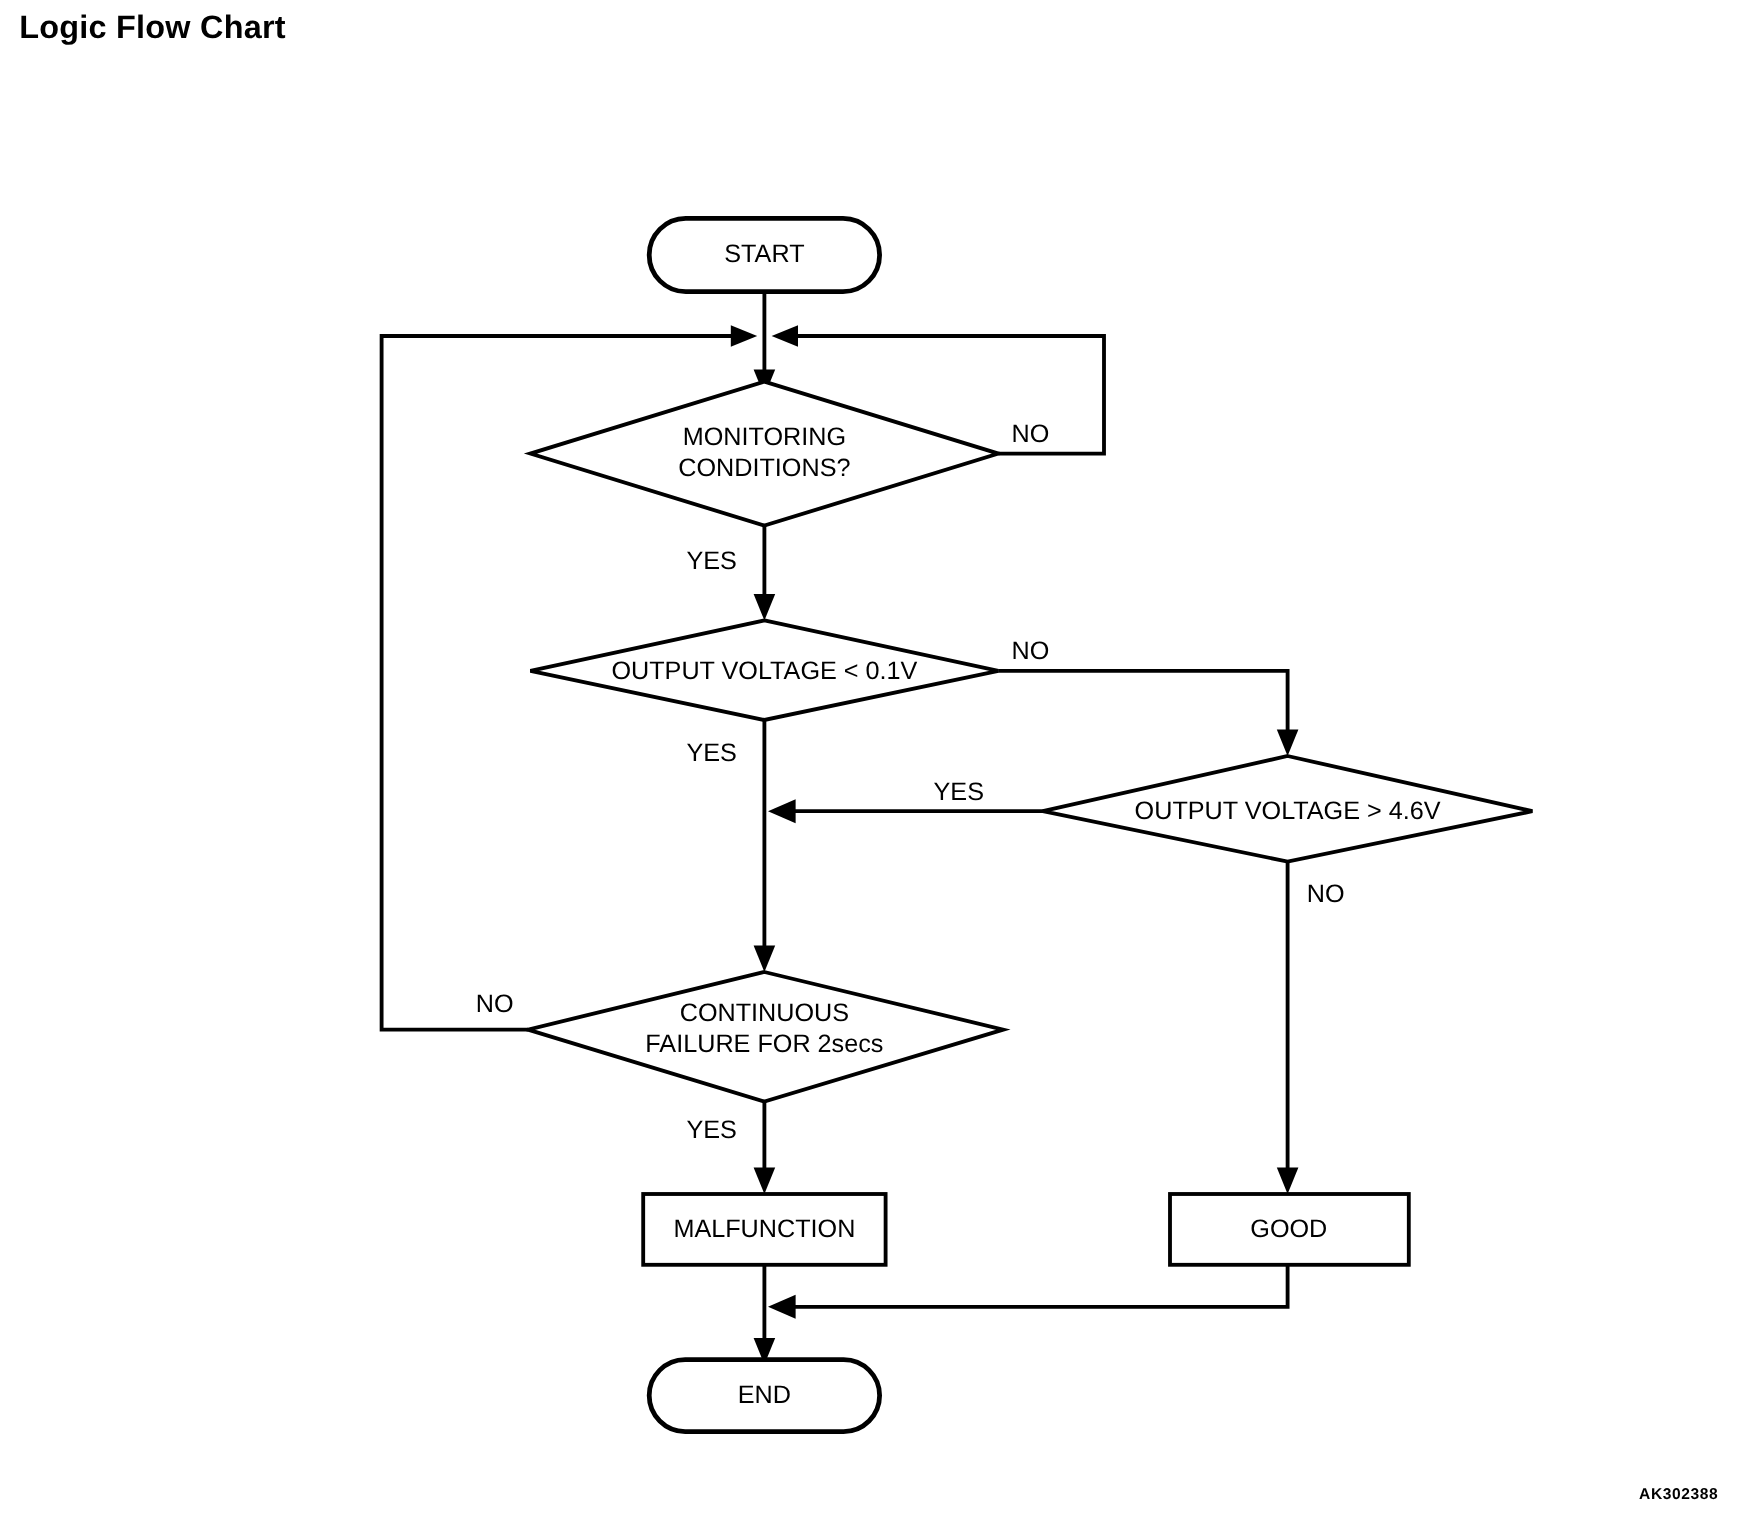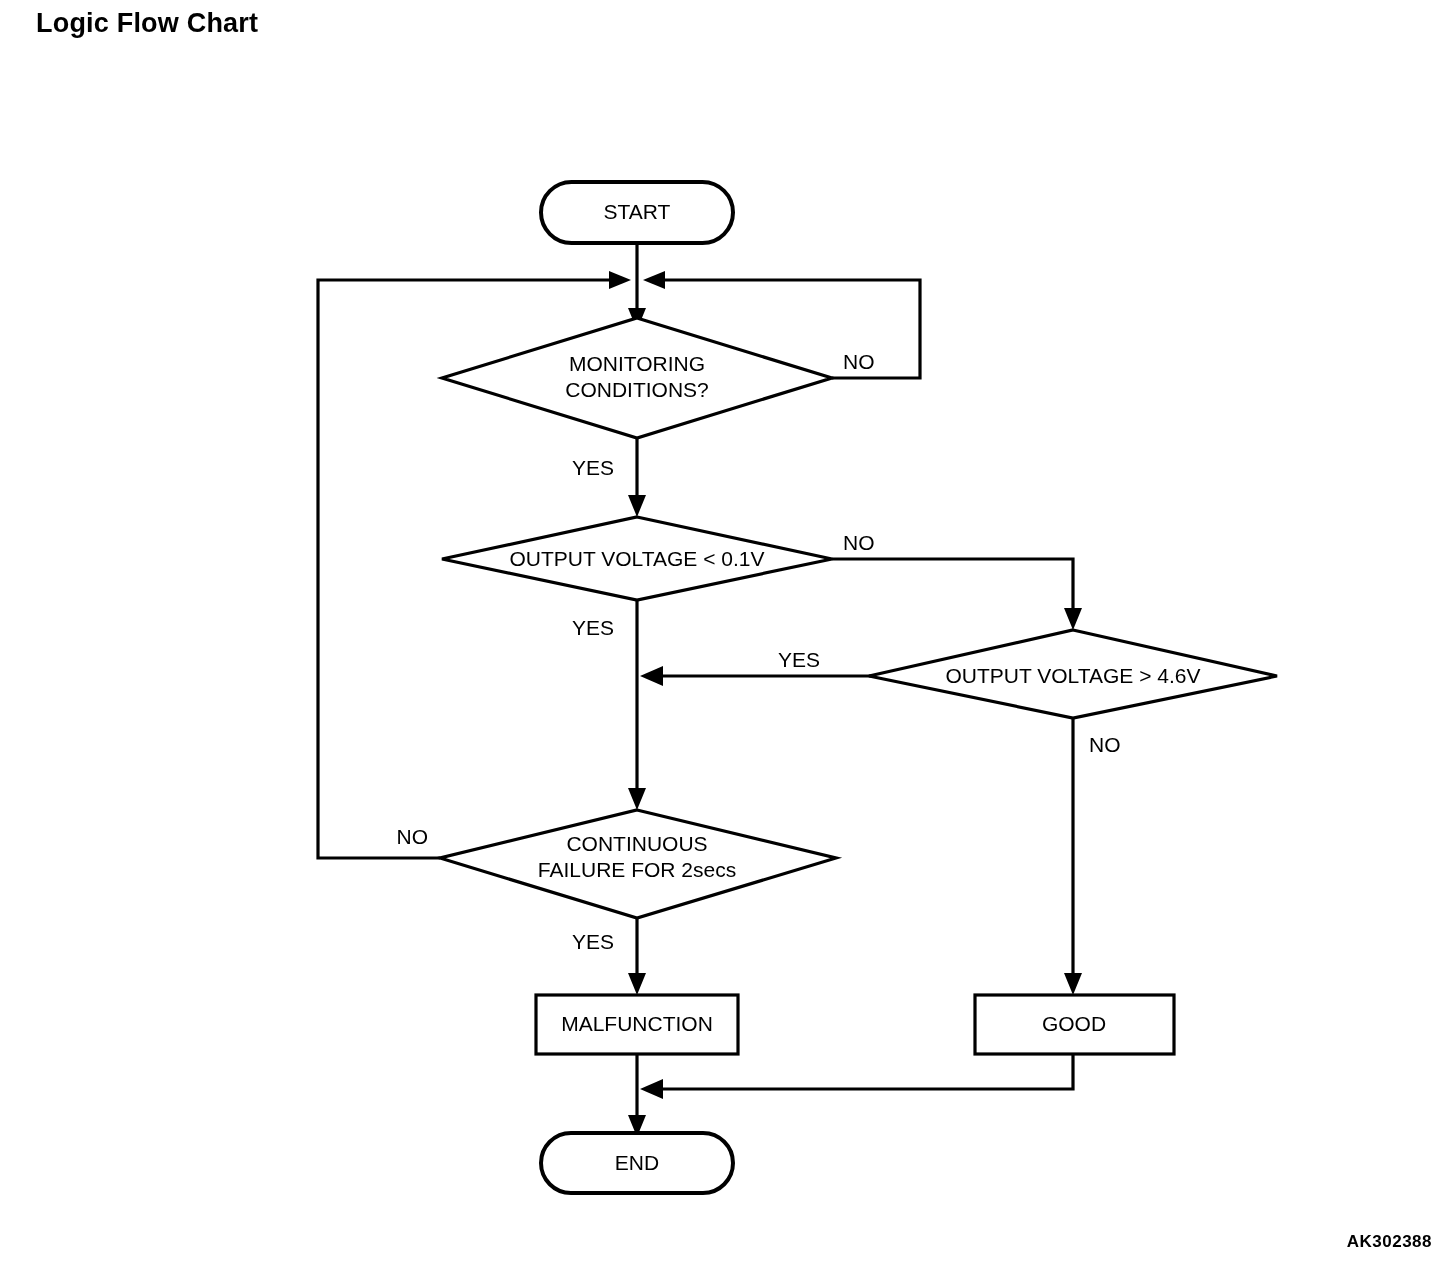--- a/index.html
+++ b/index.html
@@ -10,39 +10,39 @@
   body {
     width: 1456px;
     height: 1266px;
     position: relative;
     font-family: "Liberation Sans", sans-serif;
     color: #000000;
     overflow: hidden;
   }
   #page-title {
     position: absolute;
-    left: 36px;
+    left: 16px;
     top: 8px;
     font-size: 27px;
     font-weight: bold;
     letter-spacing: 0.2px;
     white-space: nowrap;
   }
   #chart-svg {
     position: absolute;
     left: 0;
     top: 0;
     width: 1456px;
     height: 1266px;
   }
   #figure-code {
     position: absolute;
     right: 24px;
     bottom: 14px;
-    font-size: 17px;
+    font-size: 13px;
     font-weight: bold;
     letter-spacing: 0.5px;
     white-space: nowrap;
   }
   .node-shape {
     fill: #ffffff;
     stroke: #000000;
     stroke-width: 3.2;
     stroke-linejoin: miter;
   }

